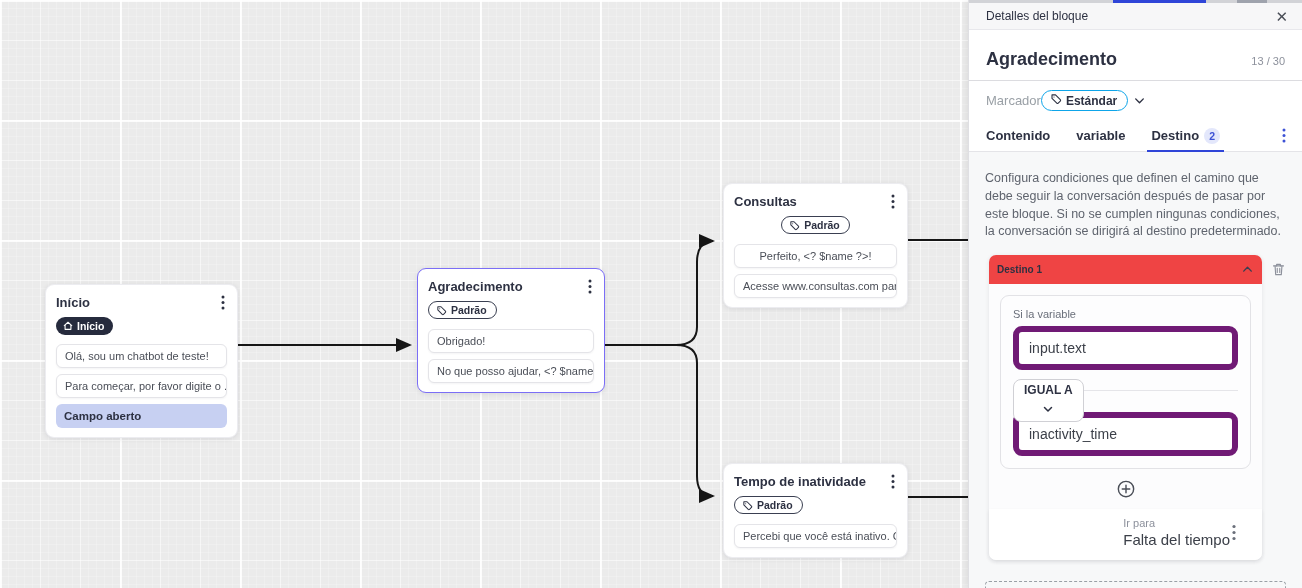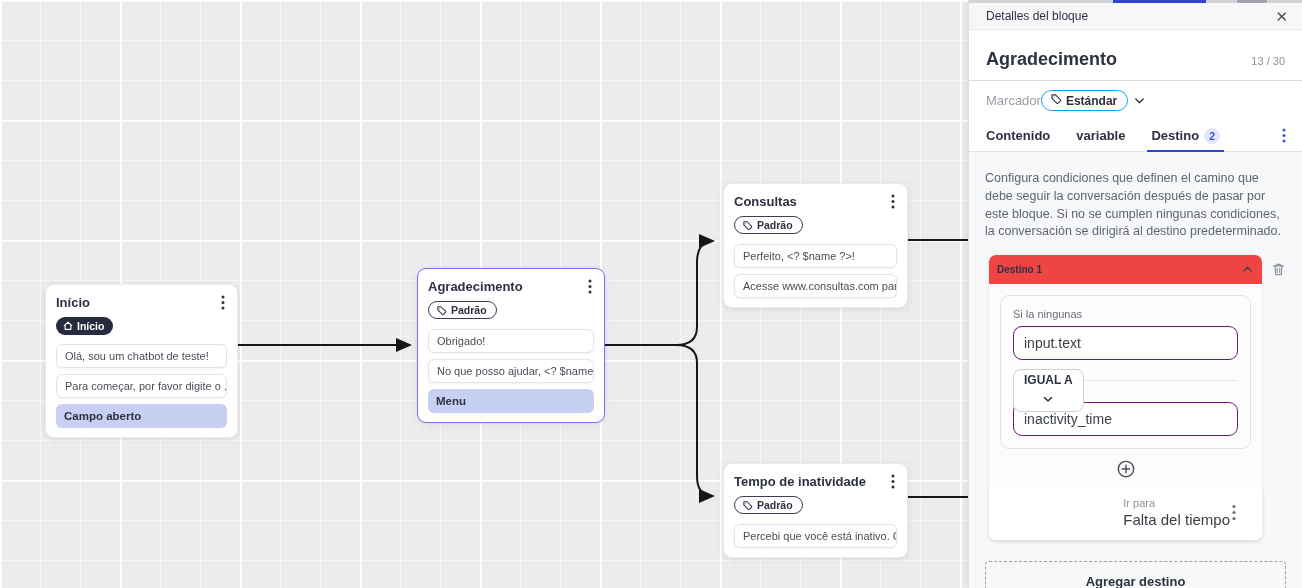--- a/index.html
+++ b/index.html
@@ -98,21 +98,21 @@
   .dest-card { width:277px; margin-left:4px; background:#fcfcfd; border-radius:7px; box-shadow:0 1px 4px rgba(40,44,63,.10); }
   .dest-head {
     background:#ef4444; border-radius:7px 7px 0 0; padding:8px 8px; display:flex;
     align-items:center; justify-content:space-between; font-size:10px; font-weight:bold; color:#2d3142;
   }
   .trash-btn { color:#8d919c; cursor:pointer; margin-top:6px; line-height:0; }
 
   .cond-box { margin:11px 11px 0 11px; background:#fdfdfe; border:1px solid #e2e2e6; border-radius:9px; padding:12px; }
   .cond-label { font-size:11px; color:#6a6f7a; }
   .cond-input {
-    width:100%; margin-top:6px; border:1px solid #701a75; border-radius:9px; background:#fff;
+    width:100%; margin-top:6px; border:6px solid #701a75; border-radius:9px; background:#fff;
     padding:8px 10px; font-size:14px; color:#3c4049; font-family:"Liberation Sans", sans-serif; outline:none;
   }
   .op-row { position:relative; height:24px; margin:9px 0 9px 0; }
   .op-row .op-line { position:absolute; left:0; right:0; top:11px; height:1px; background:#e5e5e9; }
   .op-chip {
     position:absolute; left:0; top:0; background:#fff; border:1px solid #d0d0d5; border-radius:8px;
     padding:3px 10px; font-size:12px; font-weight:bold; color:#2d3142; display:inline-flex; align-items:center; gap:6px; cursor:pointer;flex-direction:column;
   }
   .plus-wrap { display:flex; justify-content:center; padding:10px 0 10px 0; }
   .plus-btn { color:#4a4e57; cursor:pointer; line-height:0; }
@@ -191,25 +191,24 @@
             <svg width="11" height="11" viewBox="0 0 24 24" fill="none" stroke="#2d3142" stroke-width="2.2" stroke-linecap="round" stroke-linejoin="round">
               <path d="M20.6 13.4L11 3.8H4v7l9.6 9.6a2 2 0 002.8 0l4.2-4.2a2 2 0 000-2.8z"></path>
               <circle cx="8" cy="8" r="1.1" fill="#2d3142" stroke="none"></circle>
             </svg>
           </span>
         <span>Padrão</span>
       </span>
       <div class="rows">
         <div class="row-msg">Obrigado!</div>
         <div class="row-msg">No que posso ajudar, &lt;? $name ...</div>
-        <div class="row-hl">Menu</div>
-      </div>
-    </div>
-
-    <div class="node" style="left:723px; top:183px; width:185px;">
+      </div>
+    </div>
+
+    <div class="node" style="left:723px; top:183px; width:185px;text-align:center;">
       <div class="node-head">
         <span class="node-title">Consultas</span>
         <span class="kebab">
           <svg width="4" height="15" viewBox="0 0 4 15" fill="currentColor">
               <circle cx="2" cy="2" r="1.5"></circle>
               <circle cx="2" cy="7.5" r="1.5"></circle>
               <circle cx="2" cy="13" r="1.5"></circle>
             </svg>
         </span>
       </div>
@@ -316,21 +315,21 @@
           <div class="dest-head">
             <span>Destino 1</span>
             <span class="chev">
               <svg width="13" height="13" viewBox="0 0 24 24" fill="none" stroke="#3a3f51" stroke-width="2.6" stroke-linecap="round" stroke-linejoin="round">
                   <path d="M5 15l7-7 7 7"></path>
                 </svg>
             </span>
           </div>
 
           <div class="cond-box">
-            <div class="cond-label">Si la ningunas</div>
+            <div class="cond-label">Si la variable</div>
             <input class="cond-input" type="text" value="input.text" style="">
             <div class="op-row">
               <div class="op-line"></div>
               <span class="op-chip">
                 <span>IGUAL A</span>
                 <span><svg width="12" height="12" viewBox="0 0 24 24" fill="none" stroke="#2d3142" stroke-width="3" stroke-linecap="round" stroke-linejoin="round">
                       <path d="M5 9l7 7 7-7"></path>
                     </svg></span>
               </span>
             </div>

